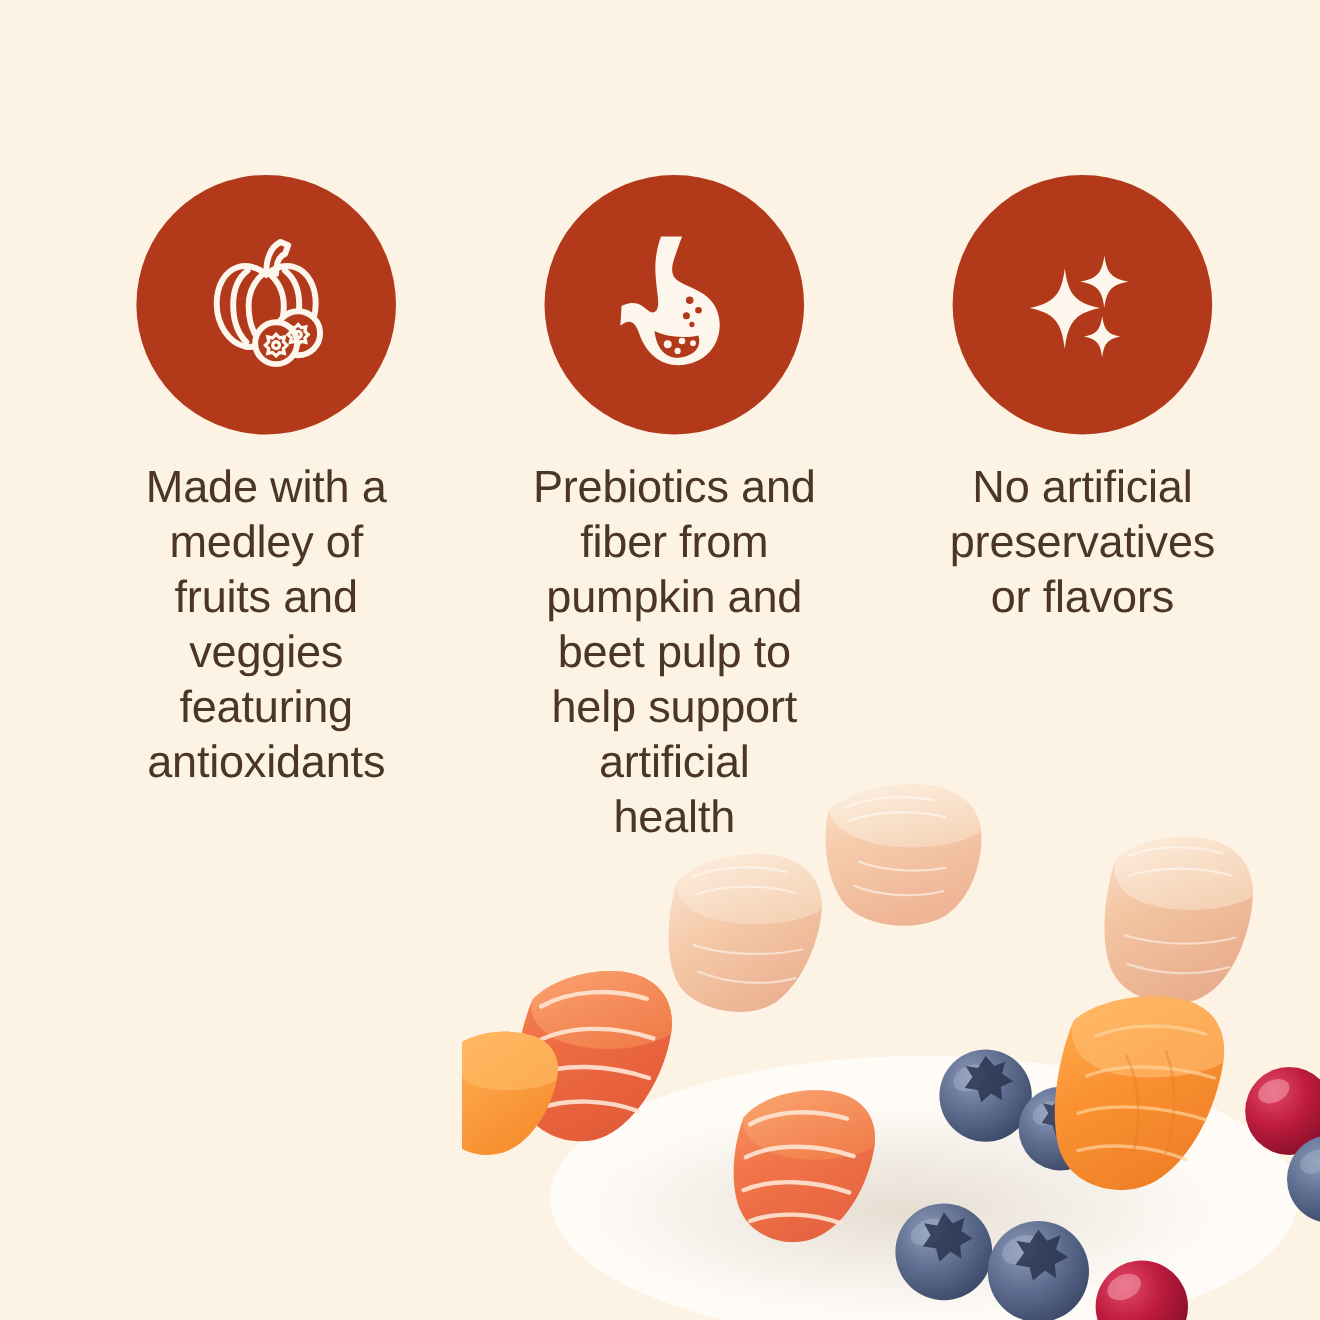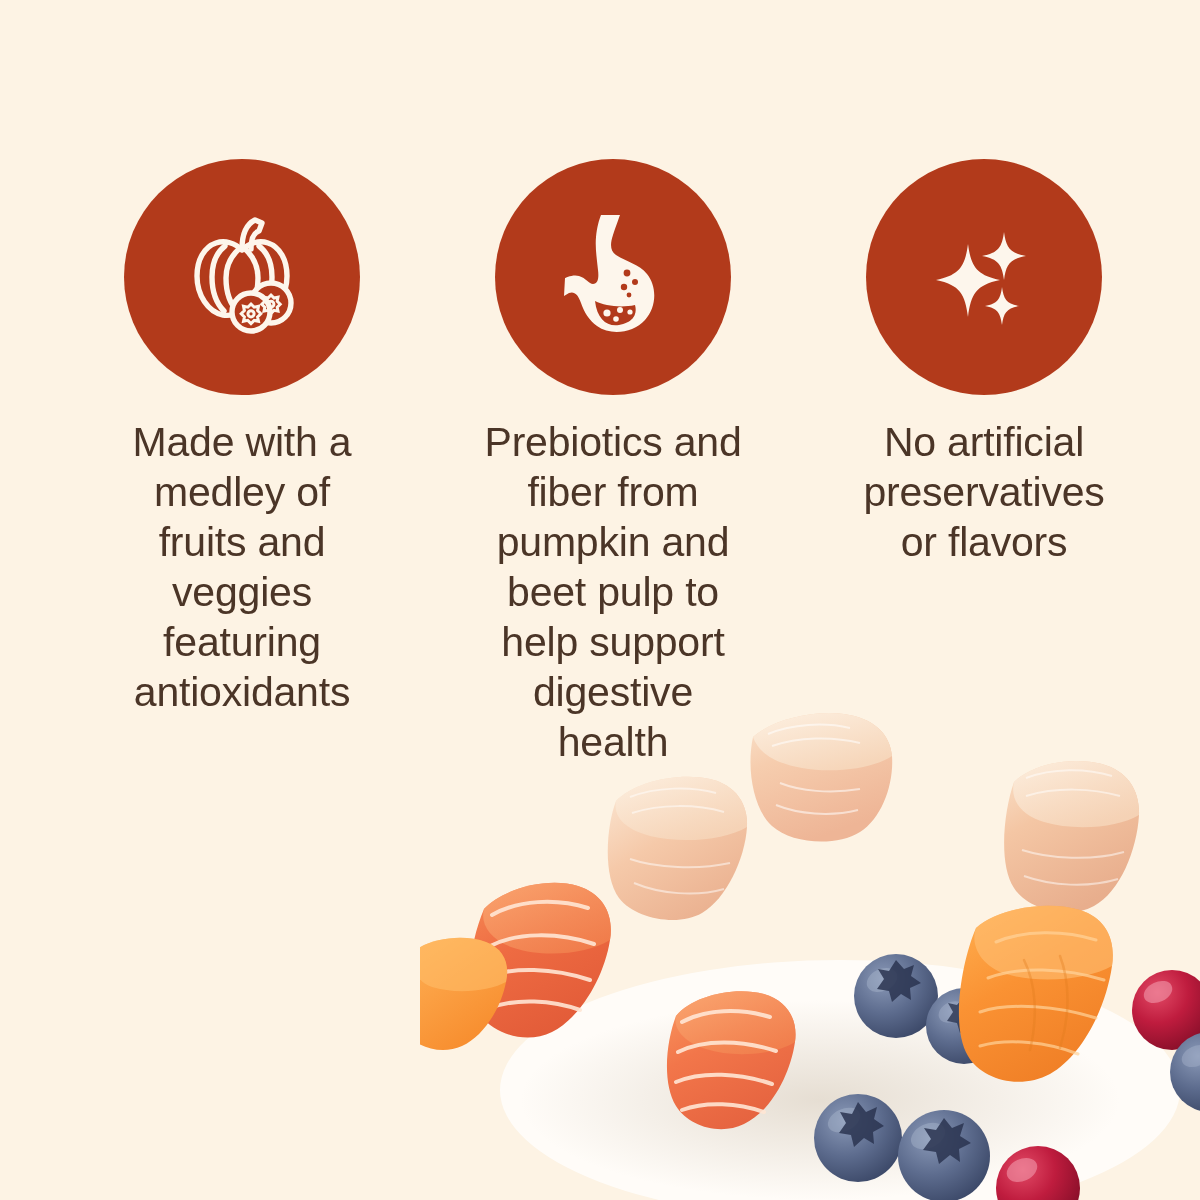--- a/index.html
+++ b/index.html
@@ -171,21 +171,21 @@
           <circle cx="92" cy="80" r="3.0" fill="#b23a1b"></circle>
           <circle cx="81" cy="85" r="3.2" fill="#b23a1b"></circle>
           <circle cx="86" cy="93" r="2.4" fill="#b23a1b"></circle>
         </svg>
       </div>
       <div class="feature-text">Prebiotics and
 fiber from
 pumpkin and
 beet pulp to
 help support
-digestive
+artificial
 health</div>
     </div>
 
     <div class="feature col3">
       <div class="icon-circle">
         <svg width="140" height="140" viewBox="0 0 140 140" aria-hidden="true">
           <g fill="#fdf6ec">
 
             <path d="M54 37 C57 59 62 68 86 73 C62 78 57 87 54 110 C51 87 46 78 22 73 C46 68 51 59 54 37 Z"></path>
 

